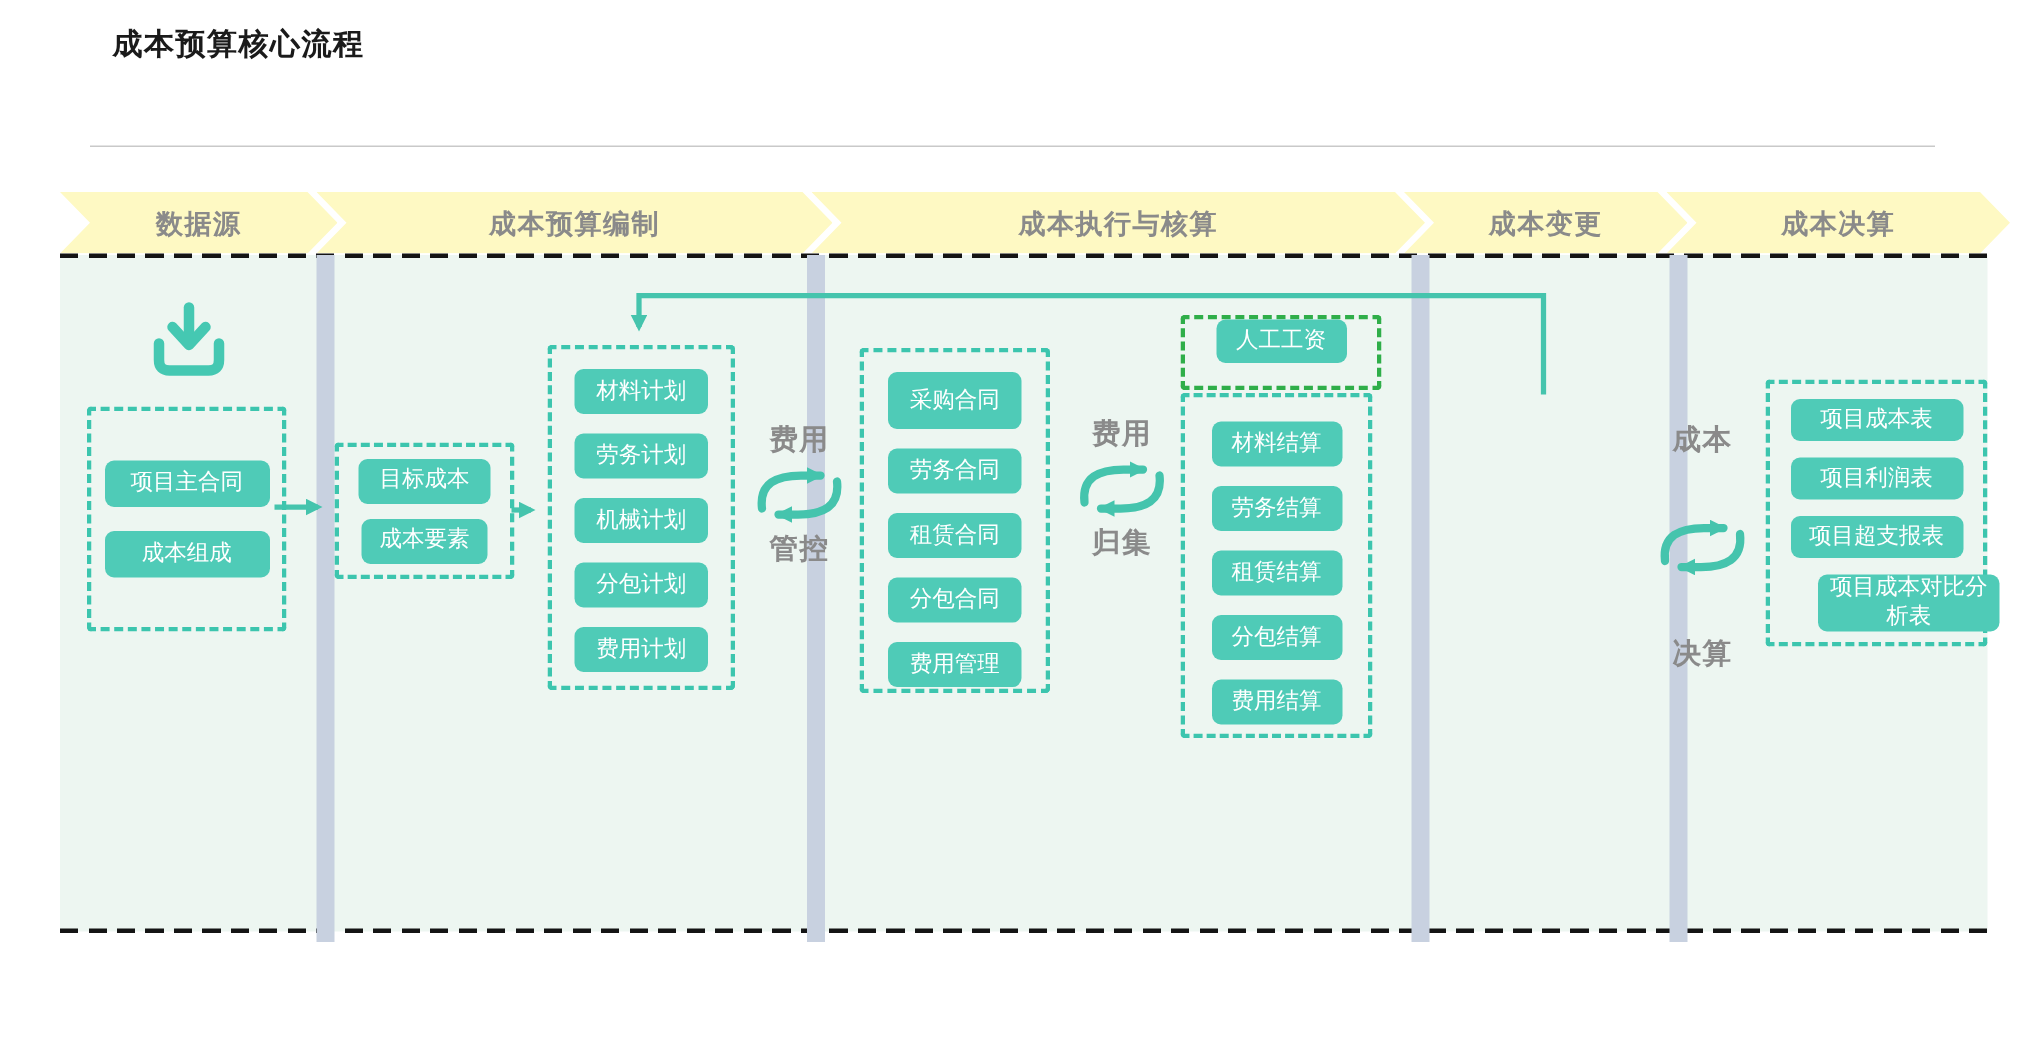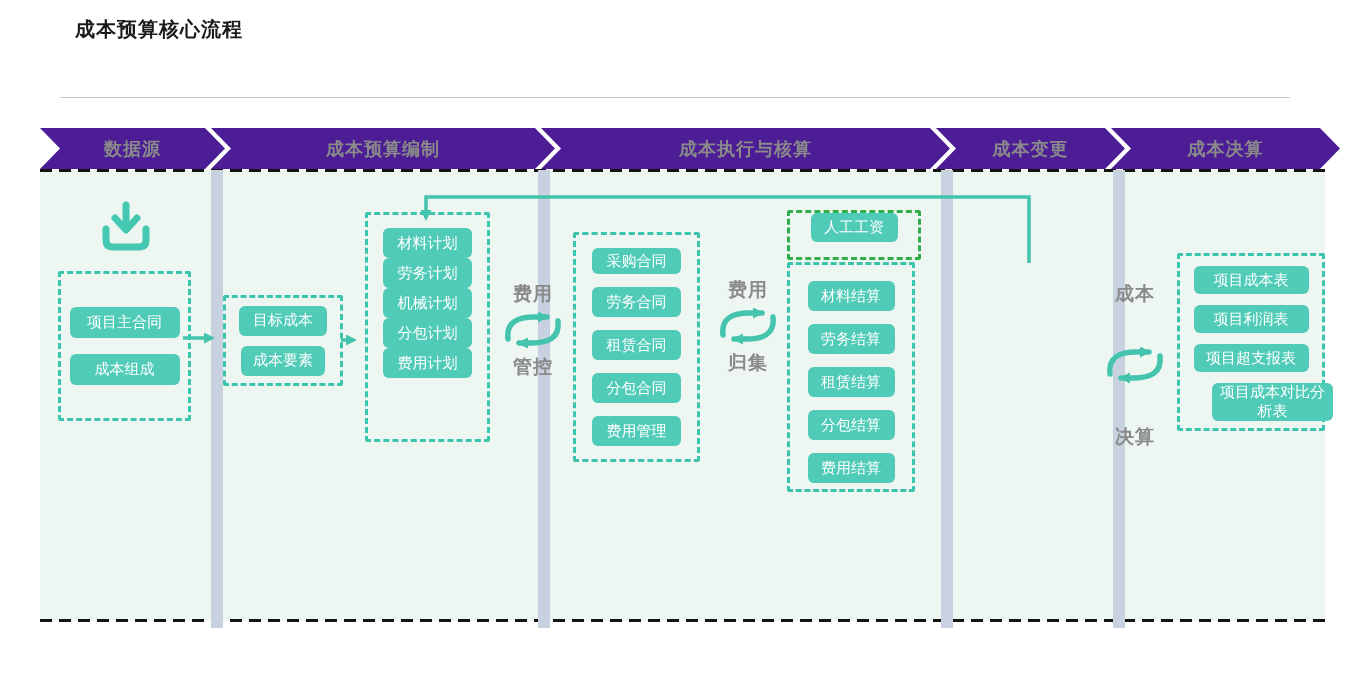--- a/index.html
+++ b/index.html
@@ -3,21 +3,21 @@
 <meta charset="utf-8">
 <style>
   html,body{margin:0;padding:0;background:#ffffff;}
   #page{position:relative;width:1358px;height:699px;background:#ffffff;overflow:hidden;
         font-family:"Liberation Sans","DejaVu Sans",sans-serif;}
 
   .title{position:absolute;left:75px;top:16px;font-size:20px;font-weight:800;color:#1a1a1a;letter-spacing:1px;}
   .title-rule{position:absolute;left:60px;top:97px;width:1230px;height:1px;background:#c9c9c9;}
 
   
-  .banner{position:absolute;top:128px;height:41px;background:#4c1d95;
+  .banner{position:absolute;top:128px;height:41px;background:#fef9c3;
           clip-path:polygon(0 0, calc(100% - 20px) 0, 100% 50%, calc(100% - 20px) 100%, 0 100%, 20px 50%);
           display:flex;align-items:center;justify-content:center;
           font-size:18px;font-weight:bold;color:#8a8a8a;letter-spacing:1px;}
 
   
   .canvas{position:absolute;left:40px;top:170px;width:1285px;height:451px;background:#edf6f1;}
   .dash-h{position:absolute;left:40px;width:1285px;height:3px;
           background:repeating-linear-gradient(90deg,#141414 0 12px,transparent 12px 19px);}
   .vbar{position:absolute;top:170px;width:12px;height:458px;background:#c8d1e0;z-index:1;}
 
@@ -88,21 +88,21 @@
   <div class="dashed-box" style="left:58px;top:271px;width:127px;height:144px;justify-content:center;gap:16px;">
     <div class="pill" style="width:110px;height:31px;text-align:right;">项目主合同</div>
     <div class="pill" style="width:110px;height:31px;">成本组成</div>
   </div>
 
   <div class="dashed-box" style="left:223px;top:295px;width:114px;height:85px;justify-content:center;gap:10px;">
     <div class="pill" style="width:88px;height:30px;">目标成本</div>
     <div class="pill" style="width:84px;height:30px;">成本要素</div>
   </div>
 
-  <div class="dashed-box" style="left:365px;top:212px;width:125px;height:230px;padding-top:13px;box-sizing:border-box;">
+  <div class="dashed-box" style="left:365px;top:230px;width:125px;height:230px;padding-top:13px;gap:13px;box-sizing:border-box;">
     <div class="pill" style="width:89px;height:30px;">材料计划</div>
     <div class="pill" style="width:89px;height:30px;">劳务计划</div>
     <div class="pill" style="width:89px;height:30px;">机械计划</div>
     <div class="pill" style="width:89px;height:30px;">分包计划</div>
     <div class="pill" style="width:89px;height:30px;">费用计划</div>
   </div>
 
   <div class="cycle" style="left:490px;top:284px;width:86px;">
     <div class="cycle-label">费用</div>
     <svg width="74" height="48" viewBox="0 0 72 48">
@@ -114,21 +114,21 @@
             <path d="M0,0 L11,5.5 L0,11 Z" fill="#45c4ad"></path>
           </marker>
       </defs>
       <path d="M 11,33 C 9,16 21,11 37,11 H 50" stroke="#45c4ad" stroke-width="5.5" stroke-linecap="round" fill="none" marker-end="url(#c1r)"></path>
       <path d="M 61,15 C 63,32 51,37 35,37 H 22" stroke="#45c4ad" stroke-width="5.5" stroke-linecap="round" fill="none" marker-end="url(#c1l)"></path>
     </svg>
     <div class="cycle-label">管控</div>
   </div>
 
   <div class="dashed-box" style="left:573px;top:232px;width:127px;height:230px;padding-top:13px;gap:13px;box-sizing:border-box;">
-    <div class="pill" style="width:89px;height:26px;">采购合同</div>
+    <div class="pill" style="width:89px;height:38px;">采购合同</div>
     <div class="pill" style="width:89px;height:30px;">劳务合同</div>
     <div class="pill" style="width:89px;height:30px;">租赁合同</div>
     <div class="pill" style="width:89px;height:30px;">分包合同</div>
     <div class="pill" style="width:89px;height:30px;">费用管理</div>
   </div>
 
   <div class="cycle" style="left:705px;top:280px;width:86px;">
     <div class="cycle-label">费用</div>
     <svg width="74" height="48" viewBox="0 0 72 48">
       <defs>

